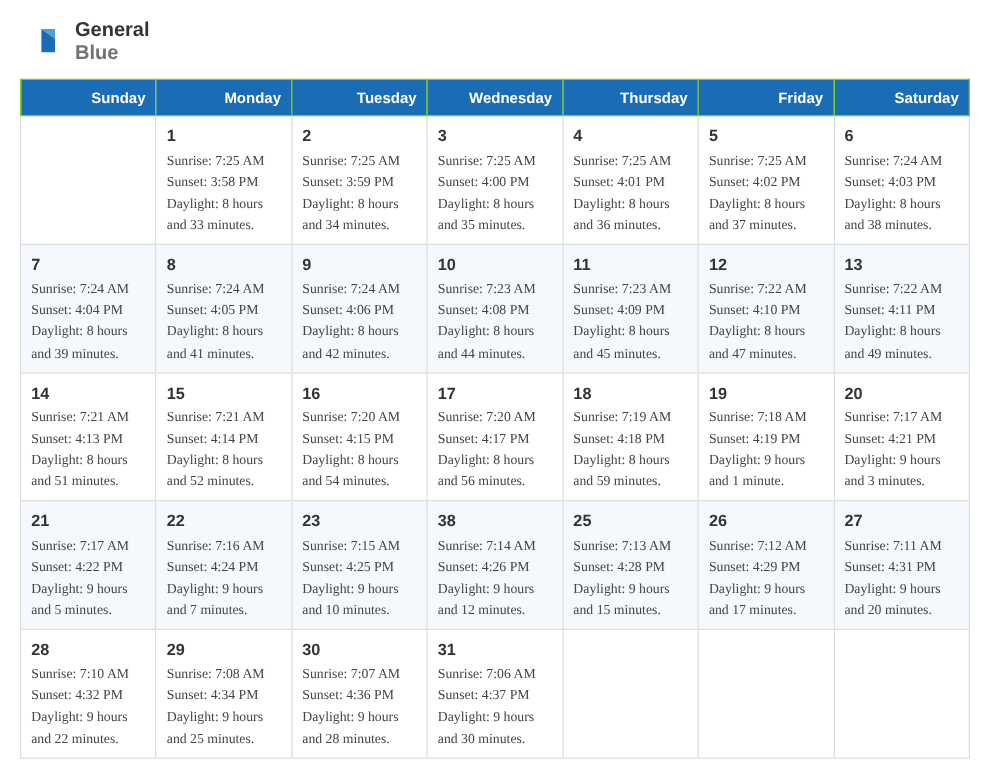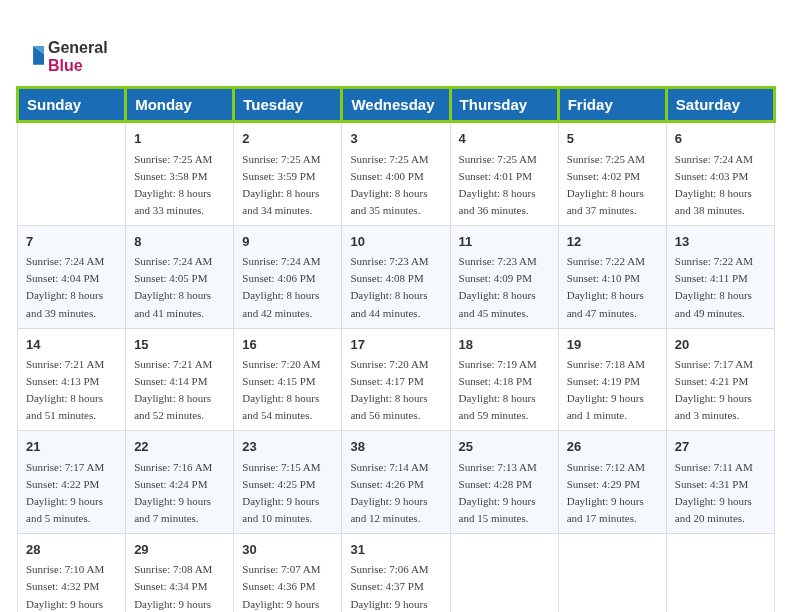--- a/index.html
+++ b/index.html
@@ -12,22 +12,21 @@
     }
     .header-area {
       display: flex;
       justify-content: space-between;
       align-items: flex-start;
       margin-bottom: 12px;
     }
     .logo {
       display: flex;
       align-items: center;
-      gap: 4px;
-      margin-top: 23px;
+      gap: 16px;
     }
     .logo-icon {
       width: 28px;
       height: 28px;
     }
     .title-area {
       text-align: right;
     }
     .month-title {
       font-size: 32px;
@@ -40,25 +39,25 @@
       font-weight: normal;
     }
     table {
       width: 100%;
       border-collapse: collapse;
       table-layout: fixed;
     }
     thead tr th {
       background-color: #1a6db5;
       color: #fff;
-      text-align: left;
+      text-align: right;
       padding: 7px 8px;
-      font-size: 15px;
+      font-size: 12px;
       font-weight: 600;
-      border: 3px solid #84cc16;
+      border: 1px solid #84cc16;
     }
     tbody tr {
       border-bottom: 1px solid #ddd;
     }
     tbody tr:nth-child(odd) {
       background: #fff;
     }
     tbody tr:nth-child(even) {
       background: #f5f8fc;
     }
@@ -94,21 +93,21 @@
 
 <div class="header-area">
   <div class="logo">
     <svg class="logo-icon" viewBox="0 0 36 36">
       <rect x="0" y="0" width="36" height="36" fill="white"></rect>
       <polygon points="22,4 36,14 36,28 22,28" fill="#1a6db5"></polygon>
       <polygon points="22,4 36,4 36,14" fill="#4a9fd4"></polygon>
     </svg>
     <div>
       <div style="font-size:16px;font-weight:bold;color:#333;line-height:1.1;">General</div>
-      <div style="font-size:16px;font-weight:bold;color:#be185d;line-height:1.1;">Blue</div>
+      <div style="font-size:16px;font-weight:bold;color:#737373;line-height:1.1;">Blue</div>
     </div>
   </div>
 </div>
 
 <table>
   <thead>
     <tr>
 
     <th>Sunday</th>
         <th>Monday</th>

